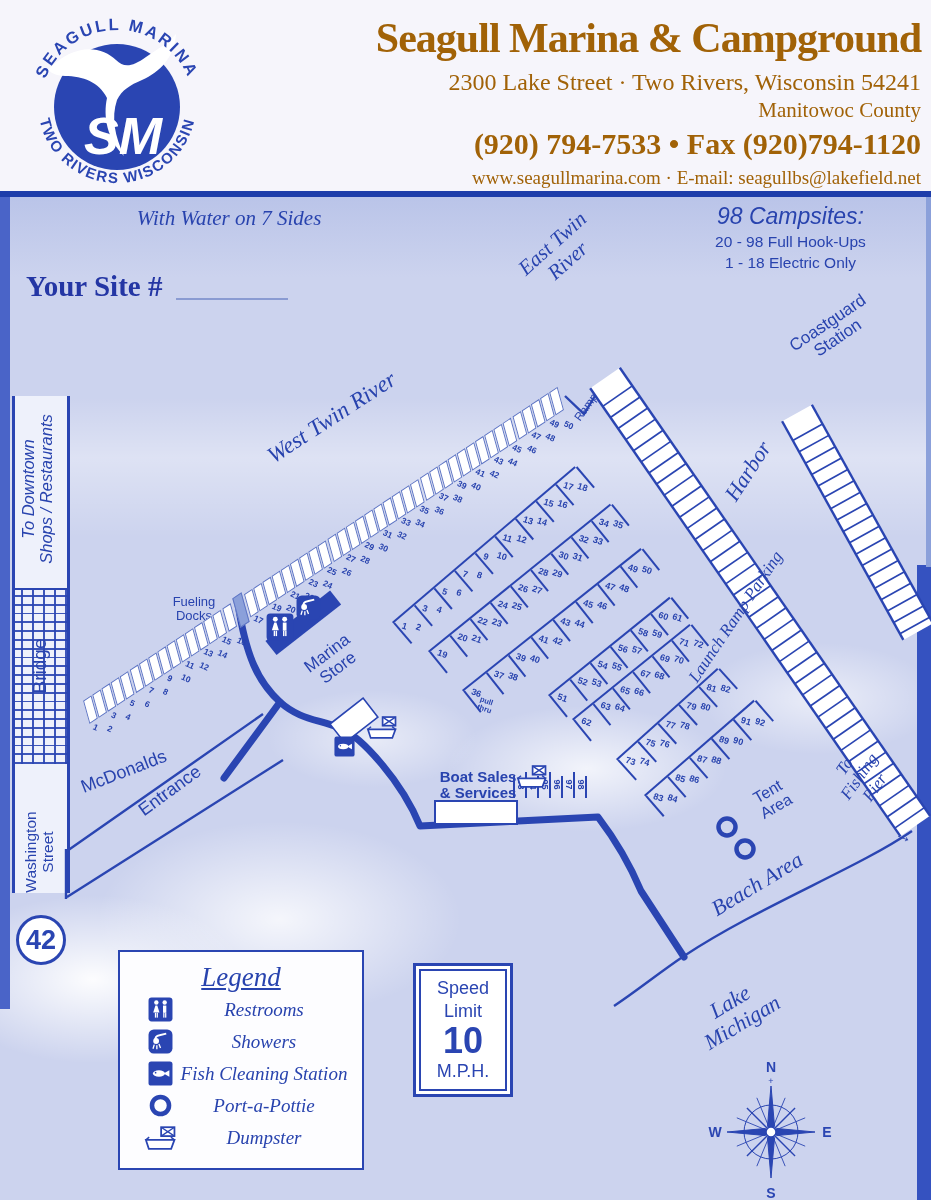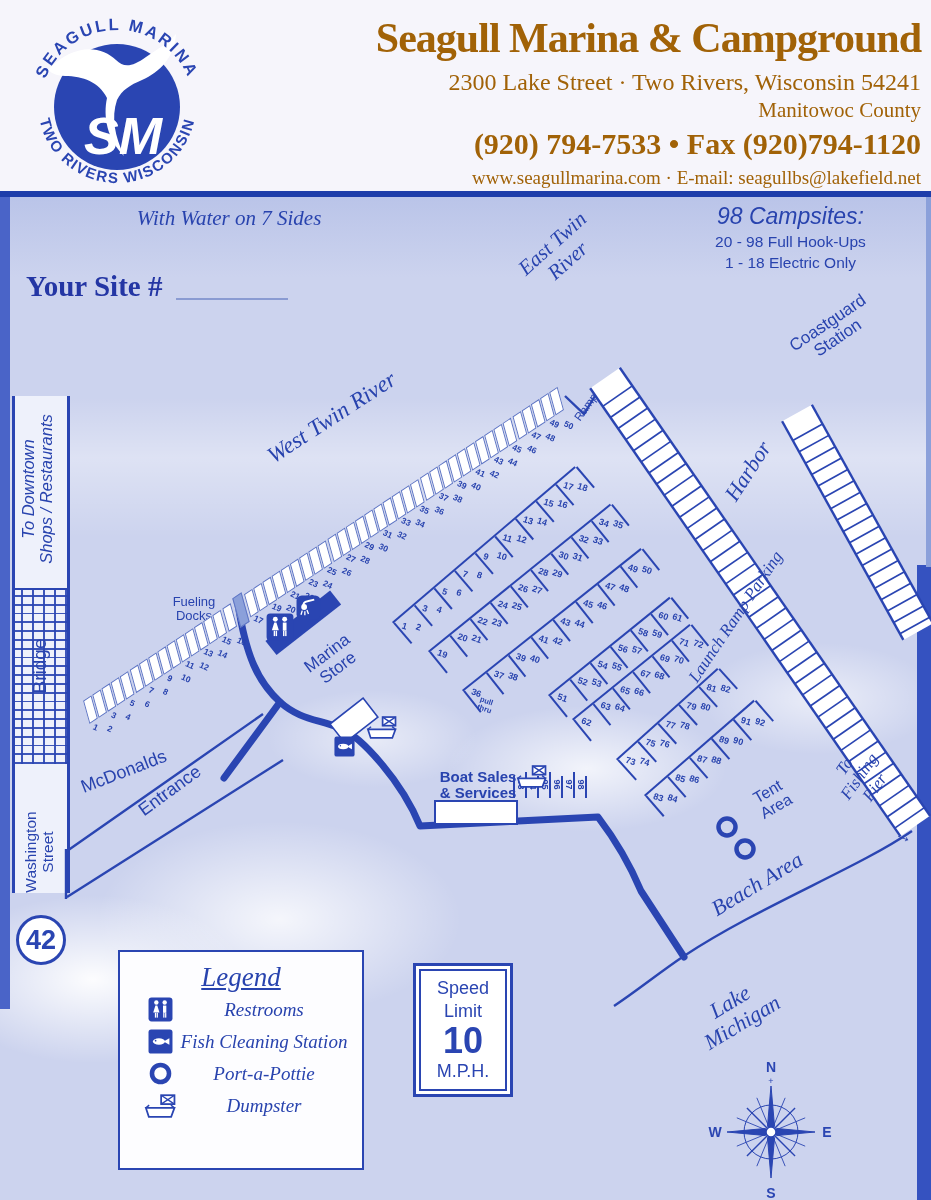--- a/index.html
+++ b/index.html
@@ -605,20 +605,31 @@
     <rect x="14.4" y="8.2" width="3.2" height="7" fill="#fff"></rect>
     <rect x="14.6" y="15.4" width="1.2" height="4.4" fill="#fff"></rect>
     <rect x="16.4" y="15.4" width="1.2" height="4.4" fill="#fff"></rect>
             </svg>
           </span>
           <span class="lg-lab">Restrooms</span>
         </div>
         <div class="lg-row">
           <span class="lg-ic">
             <svg width="25" height="25" viewBox="0 0 24 24">
+    <rect x="0.5" y="0.5" width="23" height="23" rx="5" fill="#2a45b2"></rect>
+    <path d="M7 11 q-0.5 -4.5 4 -5 l6.5 -1.5" stroke="#fff" stroke-width="1.8" fill="none"></path>
+    <circle cx="7.8" cy="11.5" r="2.8" fill="#fff"></circle>
+    <path d="M6 15 l-1.2 4 M8.5 15.5 l0 4 M10.5 14.5 l1.5 3.8" stroke="#fff" stroke-width="1.3" fill="none"></path>
+            </svg>
+          </span>
+          <span class="lg-lab">Showers</span>
+        </div>
+        <div class="lg-row">
+          <span class="lg-ic">
+            <svg width="25" height="25" viewBox="0 0 24 24">
     <rect x="0.5" y="0.5" width="23" height="23" rx="2.5" fill="#2a45b2"></rect>
     <ellipse cx="10.5" cy="12" rx="5.8" ry="3.1" fill="#fff"></ellipse>
     <path d="M15 12 l5.5 -3.2 v6.4 z" fill="#fff"></path>
     <circle cx="7.3" cy="11.2" r="0.8" fill="#2a45b2"></circle>
             </svg>
           </span>
           <span class="lg-lab">Fish Cleaning Station</span>
         </div>
         <div class="lg-row">
           <span class="lg-ic">

